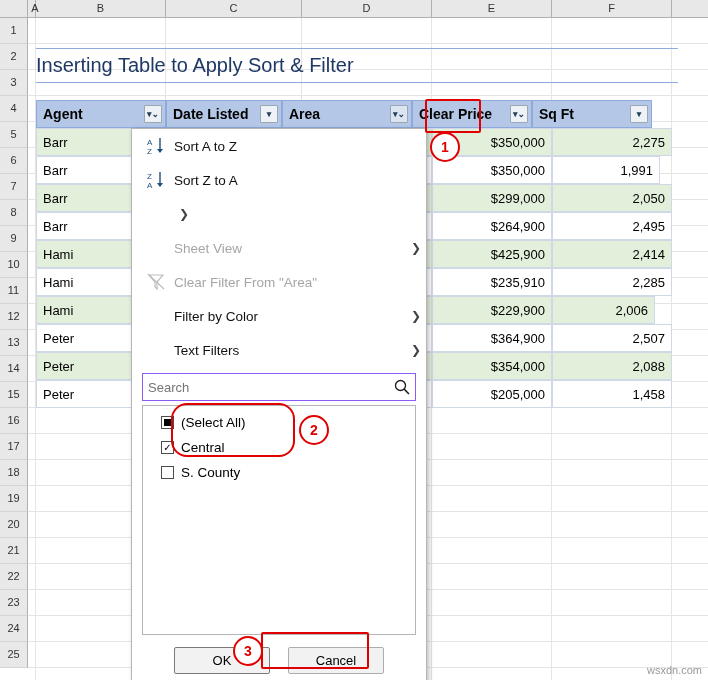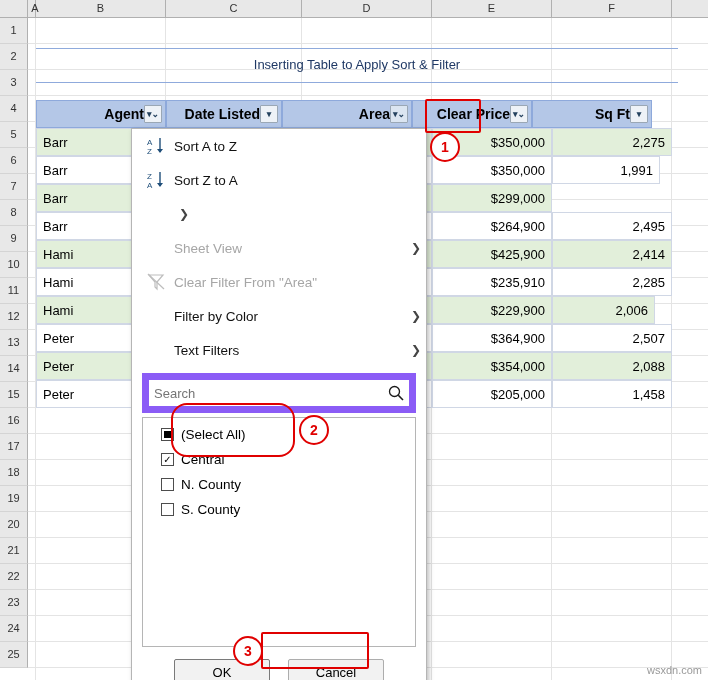--- a/index.html
+++ b/index.html
@@ -52,22 +52,21 @@
   }
   
   .sheet{position:absolute;left:28px;top:18px;right:0;bottom:0;background:#fff;}
   .gridline-v{position:absolute;top:0;bottom:0;width:1px;background:#e4e4e4;}
   .gridline-h{position:absolute;left:0;right:0;height:1px;background:#e4e4e4;}
 
   
   .title{
     position:absolute;
     left:36px;top:50px;width:642px;height:30px;
-    text-align:center;
-    font-size:13px;
+    font-size:20px;
     color:#1f3864;
     line-height:30px;
   }
   .title-rule-top{position:absolute;left:36px;top:48px;width:642px;height:1px;background:#8faadc;}
   .title-rule-bot{position:absolute;left:36px;top:82px;width:642px;height:1px;background:#8faadc;}
 
   
   .thead{
     position:absolute;left:36px;top:100px;height:28px;
     display:flex;
@@ -75,21 +74,21 @@
   .th{
     box-sizing:border-box;
     background:#b4c7e7;
     border:1px solid #8ea9db;
     height:28px;
     font-weight:bold;
     font-size:14px;
     display:flex;align-items:center;justify-content:center;
     position:relative;
   }
-  .th .lbl{flex:1;text-align:right;padding-left:12px;}
+  .th .lbl{flex:1;text-align:left;padding-left:6px;}
   .fbtn{
     width:16px;height:16px;
     border:1px solid #9aa7b5;
     background:#eef2f7;
     margin-right:3px;
     display:flex;align-items:center;justify-content:center;
     font-size:9px;line-height:1;color:#24415e;
     border-radius:1px;
   }
   .fbtn.active{background:#dbe5f1;}
@@ -126,21 +125,21 @@
   .mitem.disabled{color:#a6a6a6;}
   .mitem .micon{width:34px;height:26px;display:flex;align-items:center;justify-content:center;}
   .mitem .mtext{flex:1;}
   .mitem .arrow{
     width:20px;text-align:center;color:#444;font-size:12px;
   }
 
   .searchwrap{
     margin:6px 10px 4px 10px;
     height:26px;
-    border:7px solid #8b5cf6;
+    border:1px solid #8b5cf6;
     display:flex;align-items:center;
     position:relative;
     background:#fff;
   }
   .searchwrap input{
     border:0;outline:0;flex:1;
     font-family:"Liberation Sans", sans-serif;
     font-size:13px;color:#7a7a7a;
     padding-left:5px;background:transparent;
   }
@@ -310,20 +309,21 @@
     <div class="dc" style="width:136px"></div>
     <div class="dc" style="width:130px"></div>
     <div class="dc right" style="width:120px">$350,000</div>
     <div class="dc right" style="width:108px">1,991</div>
   </div>
   <div class="drow" style="top:184px">
     <div class="dc green" style="width:130px">Barr</div>
     <div class="dc green" style="width:136px"></div>
     <div class="dc green" style="width:130px"></div>
     <div class="dc green right" style="width:120px">$299,000</div>
+    <div class="dc green right" style="width:120px">2,050</div>
   </div>
   <div class="drow" style="top:212px">
     <div class="dc" style="width:130px">Barr</div>
     <div class="dc" style="width:136px"></div>
     <div class="dc" style="width:130px"></div>
     <div class="dc right" style="width:120px">$264,900</div>
     <div class="dc right" style="width:120px">2,495</div>
   </div>
   <div class="drow" style="top:240px">
     <div class="dc green" style="width:130px">Hami</div>
@@ -441,24 +441,20 @@
       <div class="lrow">
         <span class="cbx sq"></span>
         <span>(Select All)</span>
       </div>
       <div class="lrow">
         <span class="cbx">✓</span>
         <span>Central</span>
       </div>
       <div class="lrow">
         <span class="cbx"></span>
-        <span>N. County</span>
-      </div>
-      <div class="lrow">
-        <span class="cbx"></span>
         <span>S. County</span>
       </div>
     </div>
 
     <div class="btnrow">
       <div class="mbtn primary">OK</div>
       <div class="mbtn">Cancel</div>
     </div>
   </div>
 

